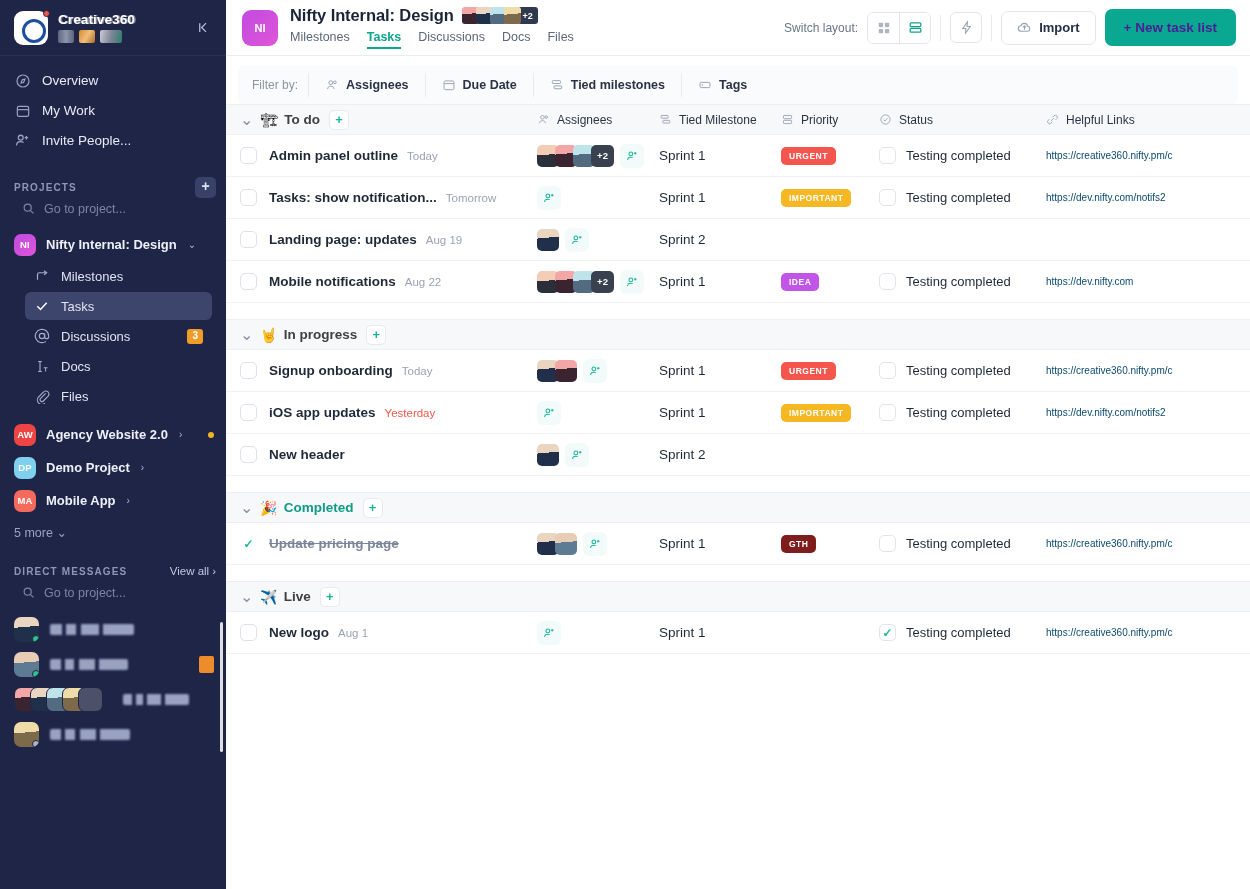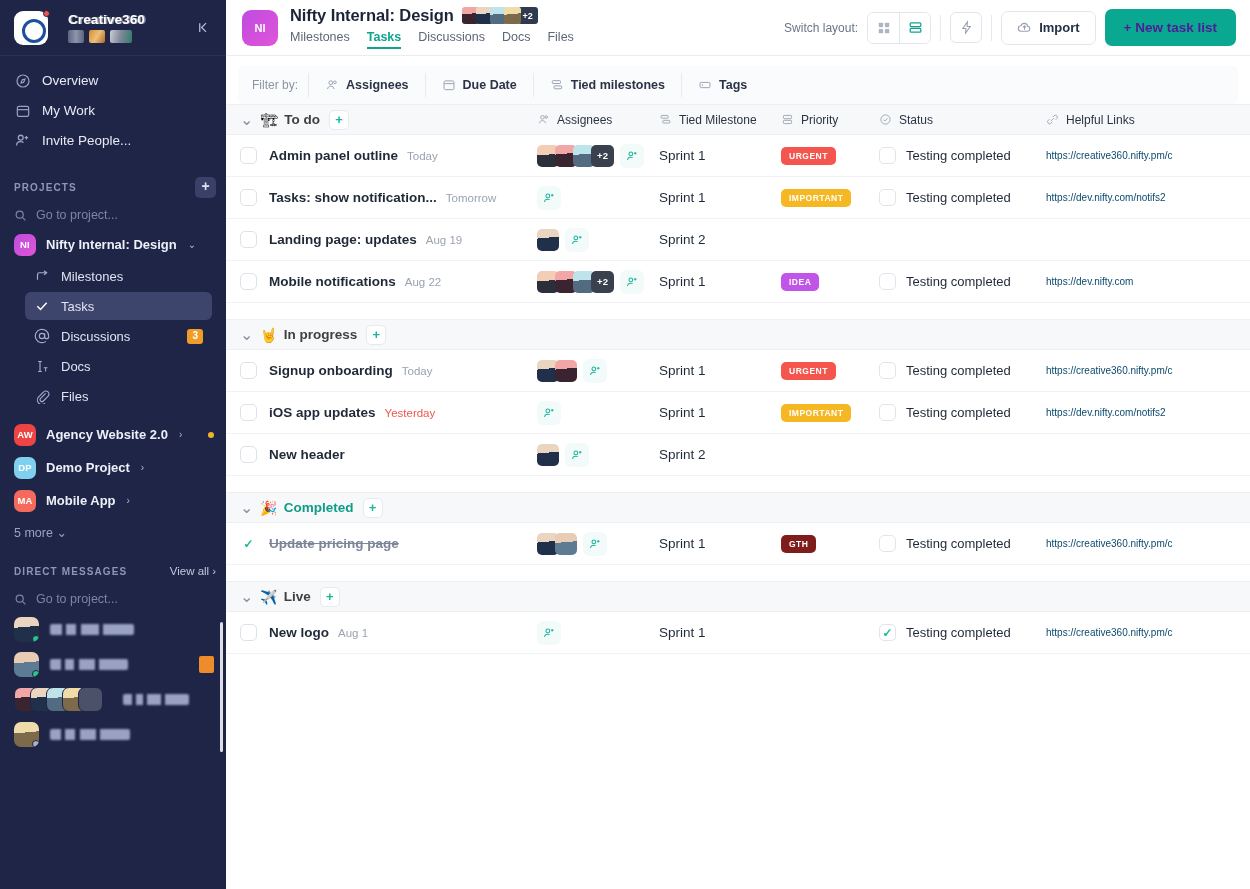--- a/index.html
+++ b/index.html
@@ -13,21 +13,21 @@
 
   
   #sidebar {
     width: 226px; height: 889px; flex: 0 0 226px;
     background: #1e2547; color: #ffffff;
     display: flex; flex-direction: column;
     position: relative;
   }
   .wsp-head {
     height: 56px; display: flex; align-items: center;
-    padding: 0 12px 0 14px; gap: 20px;
+    padding: 0 12px 0 14px; gap: 10px;
     border-bottom: 1px solid #2a3154;
   }
   .wsp-logo {
     width: 34px; height: 34px; border-radius: 9px; background: #fff;
     position: relative; flex: 0 0 34px;
   }
   .wsp-logo::before {
     content: ""; position: absolute; left: 8px; top: 8px;
     width: 18px; height: 18px; border-radius: 50%;
     border: 3.4px solid #1d4fa0;
@@ -73,21 +73,21 @@
     flex: 1 1 auto;
   }
   .sec-add {
     width: 21px; height: 21px; border-radius: 5px; background: #3a4168;
     color: #dfe3f1; font-size: 14px; line-height: 19px; text-align: center;
     cursor: pointer; font-weight: bold;
   }
   .sec-viewall { font-size: 11.5px; color: #c3c9e0; cursor: pointer; display: flex; align-items: center; gap: 3px; }
 
   .sb-search {
-    display: flex; align-items: center; gap: 9px; padding: 0 14px;
+    display: flex; align-items: flex-start; gap: 9px; padding: 0 22px;
     height: 26px; font-size: 12.5px; color: #7c85a8; cursor: text;
   }
   .sb-search svg { color: #7c85a8; }
 
   .proj-item {
     display: flex; align-items: center; gap: 10px; padding: 0 12px 0 14px;
     height: 33px; cursor: pointer;
   }
   .proj-av {
     width: 22px; height: 22px; flex: 0 0 22px; border-radius: 7px;

